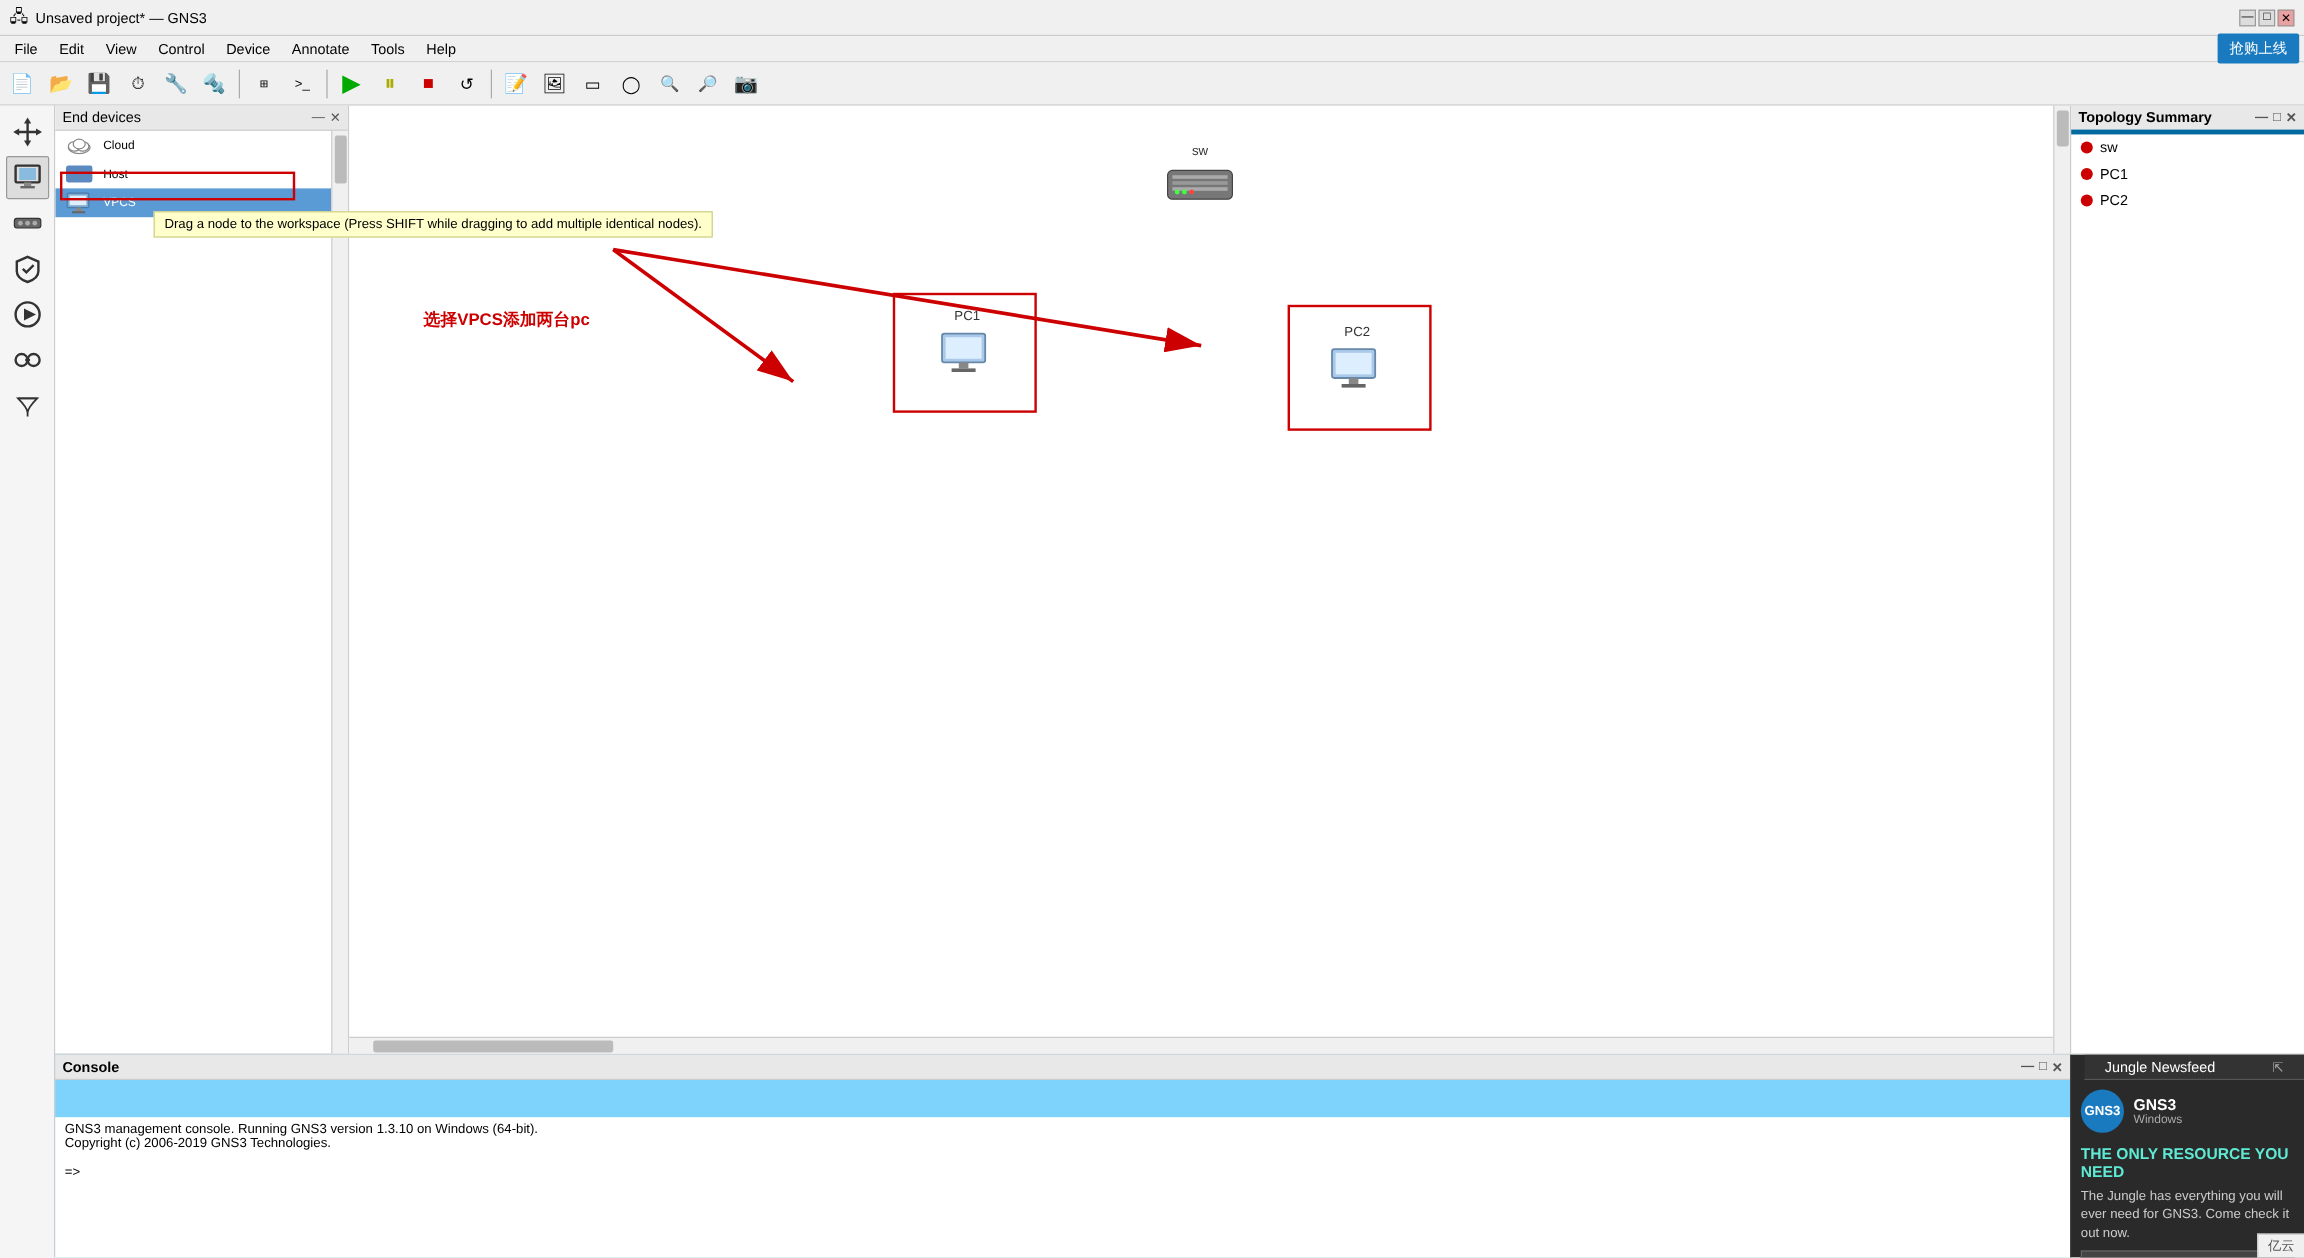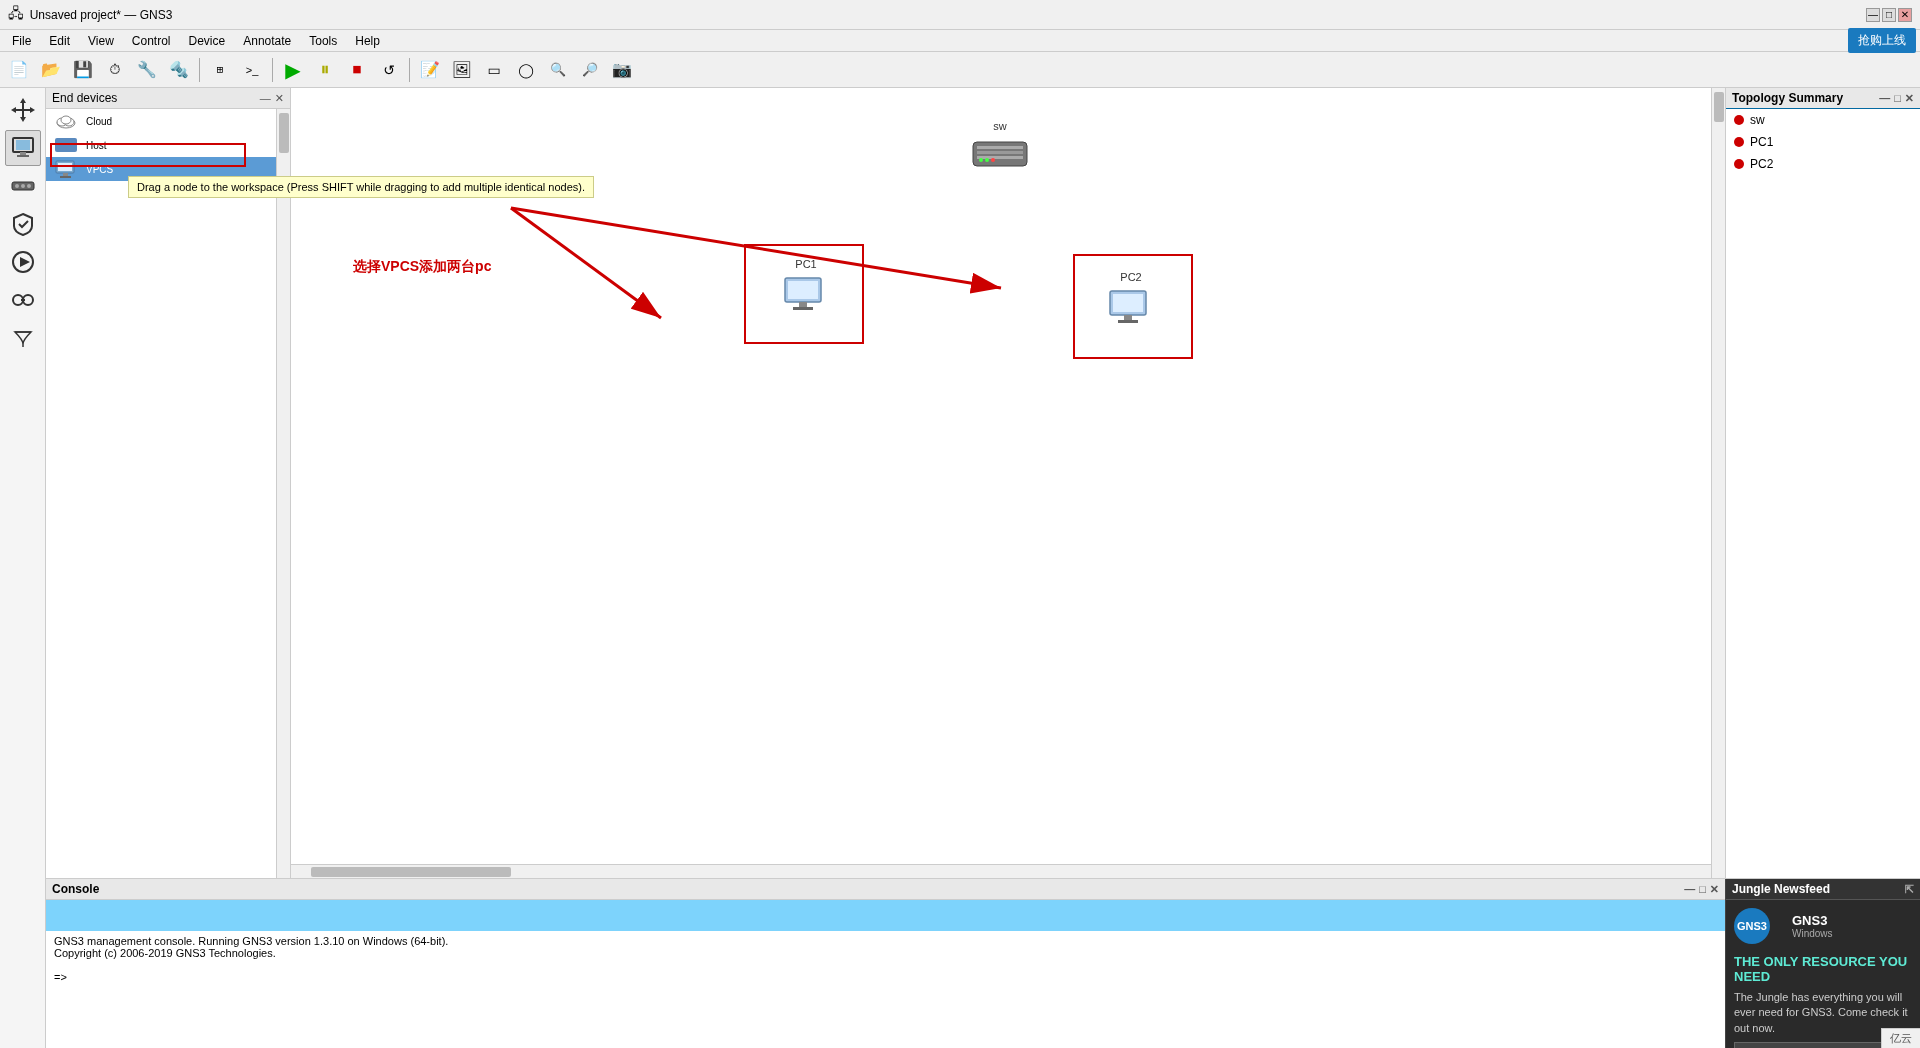--- a/index.html
+++ b/index.html
@@ -155,21 +155,21 @@
       border-left: 1px solid #ccc;
       background: #fff;
       display: flex;
       flex-direction: column;
     }
     #topology-header {
       background: #e8e8e8;
       padding: 3px 6px;
       font-size: 12px;
       font-weight: bold;
-      border-bottom: 1px solid #0369a1;
+      border-bottom: 4px solid #0369a1;
       display: flex; align-items: center; justify-content: space-between;
     }
     #topology-header-controls { display: flex; gap: 4px; }
     .topo-item { display: flex; align-items: center; gap: 6px; padding: 4px 8px; font-size: 12px; }
     .topo-dot { width: 10px; height: 10px; border-radius: 50%; }
     .topo-dot-red { background: #cc0000; }
 
     
     #right-scrollbar {
       width: 14px;
@@ -213,36 +213,36 @@
     
     #jungle-panel {
       width: 195px;
       background: #2a2a2a;
       border-left: 1px solid #444;
       display: flex;
       flex-direction: column;
     }
     #jungle-header {
       background: #333;
-      padding: 3px 6px;
+      padding: 3px 17px;
       font-size: 12px;
-      font-weight: bold;
+      font-weight: normal;
       color: white;
       border-bottom: 1px solid #555;
-      display: flex; align-items: center; justify-content: space-between;
+      display: flex; align-items: center; justify-content: space-between; margin-left: 11px;
     }
     #jungle-content {
       flex: 1;
       padding: 8px;
       display: flex;
       flex-direction: column;
       gap: 6px;
     }
     #gns3-logo-area {
-      display: flex; align-items: center; gap: 22px;
+      display: flex; align-items: center; gap: 8px;
     }
     .gns3-logo-circle {
       width: 36px; height: 36px;
       border-radius: 50%;
       background: #1a7abf;
       display: flex; align-items: center; justify-content: center;
       color: white; font-weight: bold; font-size: 11px;
     }
     .jungle-brand { color: white; font-weight: bold; font-size: 13px; }
     .jungle-sub { color: #aaa; font-size: 10px; }

